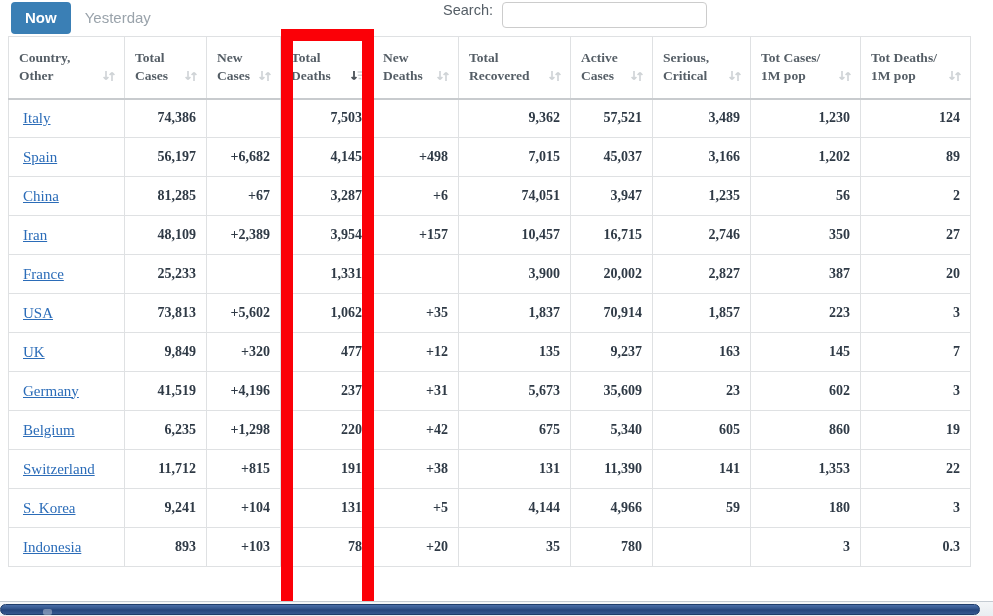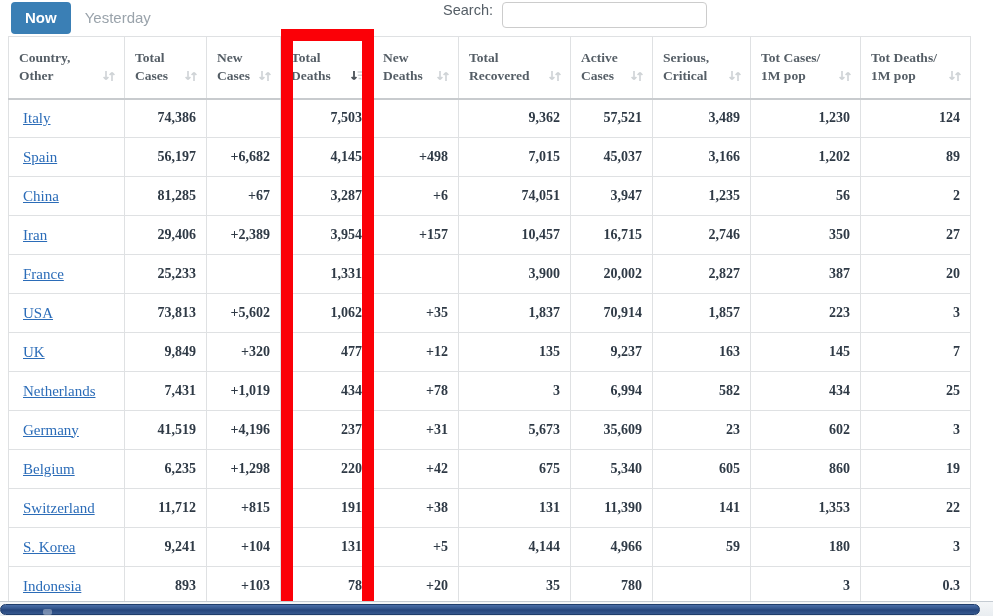--- a/index.html
+++ b/index.html
@@ -357,21 +357,21 @@
             <td>3,287</td>
             <td class="newdeaths">+6</td>
             <td>74,051</td>
             <td>3,947</td>
             <td>1,235</td>
             <td>56</td>
             <td>2</td>
           </tr>
           <tr>
             <td class="country"><a>Iran</a></td>
-            <td>29,406</td>
+            <td>48,109</td>
             <td class="newcases">+2,389</td>
             <td>3,954</td>
             <td class="newdeaths">+157</td>
             <td>10,457</td>
             <td>16,715</td>
             <td>2,746</td>
             <td>350</td>
             <td>27</td>
           </tr>
           <tr>
@@ -404,32 +404,20 @@
             <td class="newcases">+320</td>
             <td>477</td>
             <td class="newdeaths">+12</td>
             <td>135</td>
             <td>9,237</td>
             <td>163</td>
             <td>145</td>
             <td>7</td>
           </tr>
           <tr>
-            <td class="country"><a>Netherlands</a></td>
-            <td>7,431</td>
-            <td class="newcases">+1,019</td>
-            <td>434</td>
-            <td class="newdeaths">+78</td>
-            <td>3</td>
-            <td>6,994</td>
-            <td>582</td>
-            <td>434</td>
-            <td>25</td>
-          </tr>
-          <tr>
             <td class="country"><a>Germany</a></td>
             <td>41,519</td>
             <td class="newcases">+4,196</td>
             <td>237</td>
             <td class="newdeaths">+31</td>
             <td>5,673</td>
             <td>35,609</td>
             <td>23</td>
             <td>602</td>
             <td>3</td>

